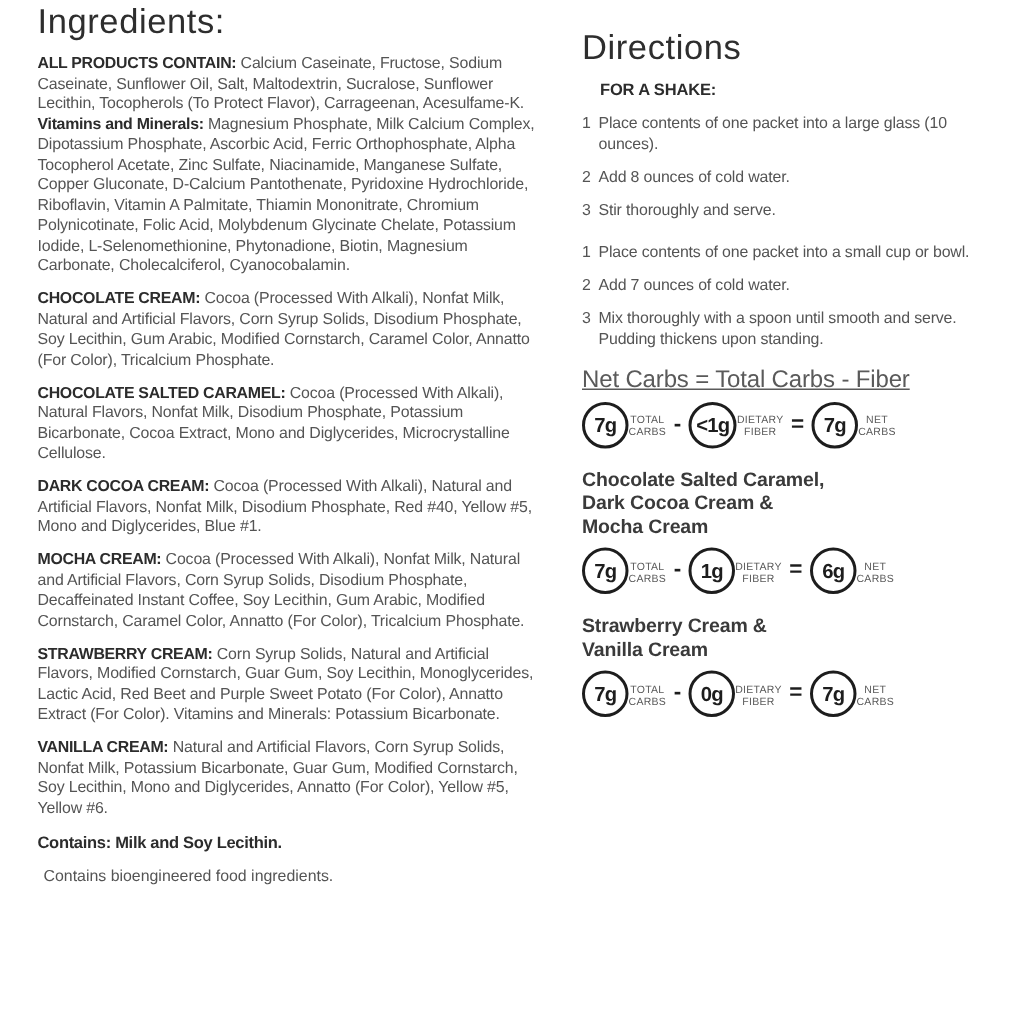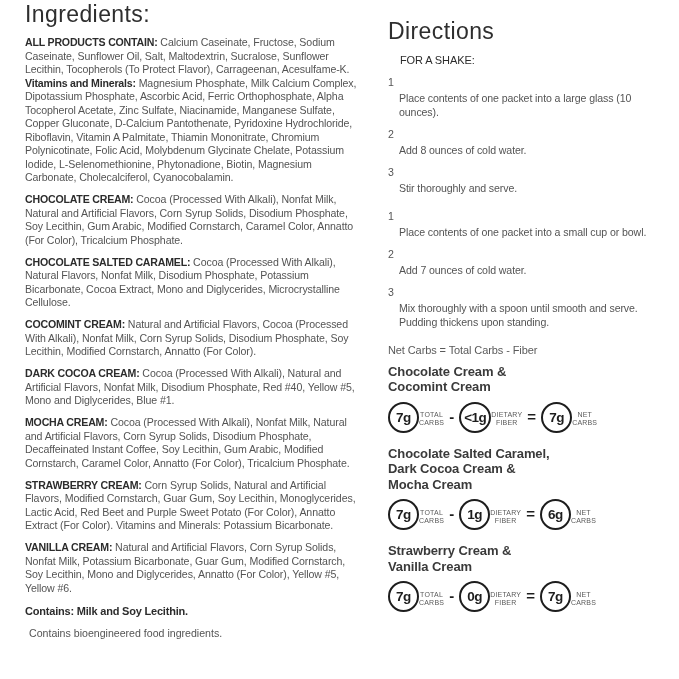--- a/index.html
+++ b/index.html
@@ -20,35 +20,35 @@
   }
   .body-p {
     font-size: 10.6px; line-height: 13.5px;
     margin: 0 0 8.5px 0; letter-spacing: -0.1px;
   }
   .b { font-weight: 700; color: #2c2c2c; letter-spacing: -0.2px; }
   .contains-p { font-size: 11px; line-height: 14px; margin: 2px 0 9px 0; }
   .bio-p { font-size: 10.6px; line-height: 13.5px; margin: 0; padding-left: 4px; }
 
   .sub-head {
-    font-size: 11px; font-weight: 400; color: #2c2c2c;
+    font-size: 11px; font-weight: 700; color: #2c2c2c;
     letter-spacing: -0.1px; margin: 0 0 9px 0; line-height: 14px; padding-left: 12px;
   }
   .step {
     display: flex; align-items: flex-start;
     font-size: 10.6px; line-height: 13.8px;
     margin: 0 0 8.5px 0; letter-spacing: -0.1px;
   }
   .step .num { flex: none; width: 11px; }
-  .step .stext { white-space: pre-line; margin-top: 16px; }
+  .step .stext { white-space: pre-line; }
   .group-gap { height: 5px; }
 
   .note {
-    font-size: 11px; color: #5a5a5a; letter-spacing: -0.1px;
-    margin: 14px 0 8px 0; line-height: 12px;
+    font-size: 16px; color: #5a5a5a; letter-spacing: -0.1px;
+    margin: 14px 0 8px 0; line-height: 12px; text-decoration: underline;
   }
   .ghead {
     font-size: 13px; line-height: 15.5px; font-weight: 700;
     color: #3a3a3a; letter-spacing: -0.1px;
     margin: 0 0 7px 0; white-space: pre-line;
   }
   .formula { display: flex; align-items: flex-start; margin: 0 0 13px 0; }
   .fcol { display: flex; flex-direction: row; align-items: center; }
   .circle {
     min-width: 21px; height: 23px; padding: 2px 3px;
@@ -72,21 +72,20 @@
 
 <div class="col-left">
   <h1 class="panel-title">Ingredients:</h1>
 
   <p class="body-p"><span class="b">ALL PRODUCTS CONTAIN:</span><span> Calcium Caseinate, Fructose, Sodium Caseinate, Sunflower Oil, Salt, Maltodextrin, Sucralose, Sunflower Lecithin, Tocopherols (To Protect Flavor), Carrageenan, Acesulfame-K. </span><span class="b">Vitamins and Minerals:</span><span> Magnesium Phosphate, Milk Calcium Complex, Dipotassium Phosphate, Ascorbic Acid, Ferric Orthophosphate, Alpha Tocopherol Acetate, Zinc Sulfate, Niacinamide, Manganese Sulfate, Copper Gluconate, D-Calcium Pantothenate, Pyridoxine Hydrochloride, Riboflavin, Vitamin A Palmitate, Thiamin Mononitrate, Chromium Polynicotinate, Folic Acid, Molybdenum Glycinate Chelate, Potassium Iodide, L-Selenomethionine, Phytonadione, Biotin, Magnesium Carbonate, Cholecalciferol, Cyanocobalamin.</span></p>
 
   <p class="body-p"><span class="b">CHOCOLATE CREAM:</span><span> Cocoa (Processed With Alkali), Nonfat Milk, Natural and Artificial Flavors, Corn Syrup Solids, Disodium Phosphate, Soy Lecithin, Gum Arabic, Modified Cornstarch, Caramel Color, Annatto (For Color), Tricalcium Phosphate.</span></p>
 
   <p class="body-p"><span class="b">CHOCOLATE SALTED CARAMEL:</span><span> Cocoa (Processed With Alkali), Natural Flavors, Nonfat Milk, Disodium Phosphate, Potassium Bicarbonate, Cocoa Extract, Mono and Diglycerides, Microcrystalline Cellulose.</span></p>
 
-  <p class="body-p"><span class="b">COCOMINT CREAM:</span><span> Natural and Artificial Flavors, Cocoa (Processed With Alkali), Nonfat Milk, Corn Syrup Solids, Disodium Phosphate, Soy Lecithin, Modified Cornstarch, Annatto (For Color).</span></p>
 
   <p class="body-p"><span class="b">DARK COCOA CREAM:</span><span> Cocoa (Processed With Alkali), Natural and Artificial Flavors, Nonfat Milk, Disodium Phosphate, Red #40, Yellow #5, Mono and Diglycerides, Blue #1.</span></p>
 
   <p class="body-p"><span class="b">MOCHA CREAM:</span><span> Cocoa (Processed With Alkali), Nonfat Milk, Natural and Artificial Flavors, Corn Syrup Solids, Disodium Phosphate, Decaffeinated Instant Coffee, Soy Lecithin, Gum Arabic, Modified Cornstarch, Caramel Color, Annatto (For Color), Tricalcium Phosphate.</span></p>
 
   <p class="body-p"><span class="b">STRAWBERRY CREAM:</span><span> Corn Syrup Solids, Natural and Artificial Flavors, Modified Cornstarch, Guar Gum, Soy Lecithin, Monoglycerides, Lactic Acid, Red Beet and Purple Sweet Potato (For Color), Annatto Extract (For Color). Vitamins and Minerals: Potassium Bicarbonate.</span></p>
 
   <p class="body-p"><span class="b">VANILLA CREAM:</span><span> Natural and Artificial Flavors, Corn Syrup Solids, Nonfat Milk, Potassium Bicarbonate, Guar Gum, Modified Cornstarch, Soy Lecithin, Mono and Diglycerides, Annatto (For Color), Yellow #5, Yellow #6.</span></p>
 
   <p class="contains-p b">Contains: Milk and Soy Lecithin.</p>
@@ -121,22 +120,20 @@
     </div>
   <div class="step">
       <span class="num">3</span>
       <span class="stext">Mix thoroughly with a spoon until smooth and serve.
 Pudding thickens upon standing.</span>
     </div>
 
   <p class="note">Net Carbs = Total Carbs - Fiber</p>
 
   <div>
-    <h3 class="ghead">Chocolate Cream &amp;
-Cocomint Cream</h3>
     <div class="formula">
       <div class="fcol">
           <div class="circle">7g</div>
           <div class="flabel">TOTAL
 CARBS</div>
         </div>
       <div class="fop">-</div>
       <div class="fcol">
           <div class="circle">&lt;1g</div>
           <div class="flabel">DIETARY

